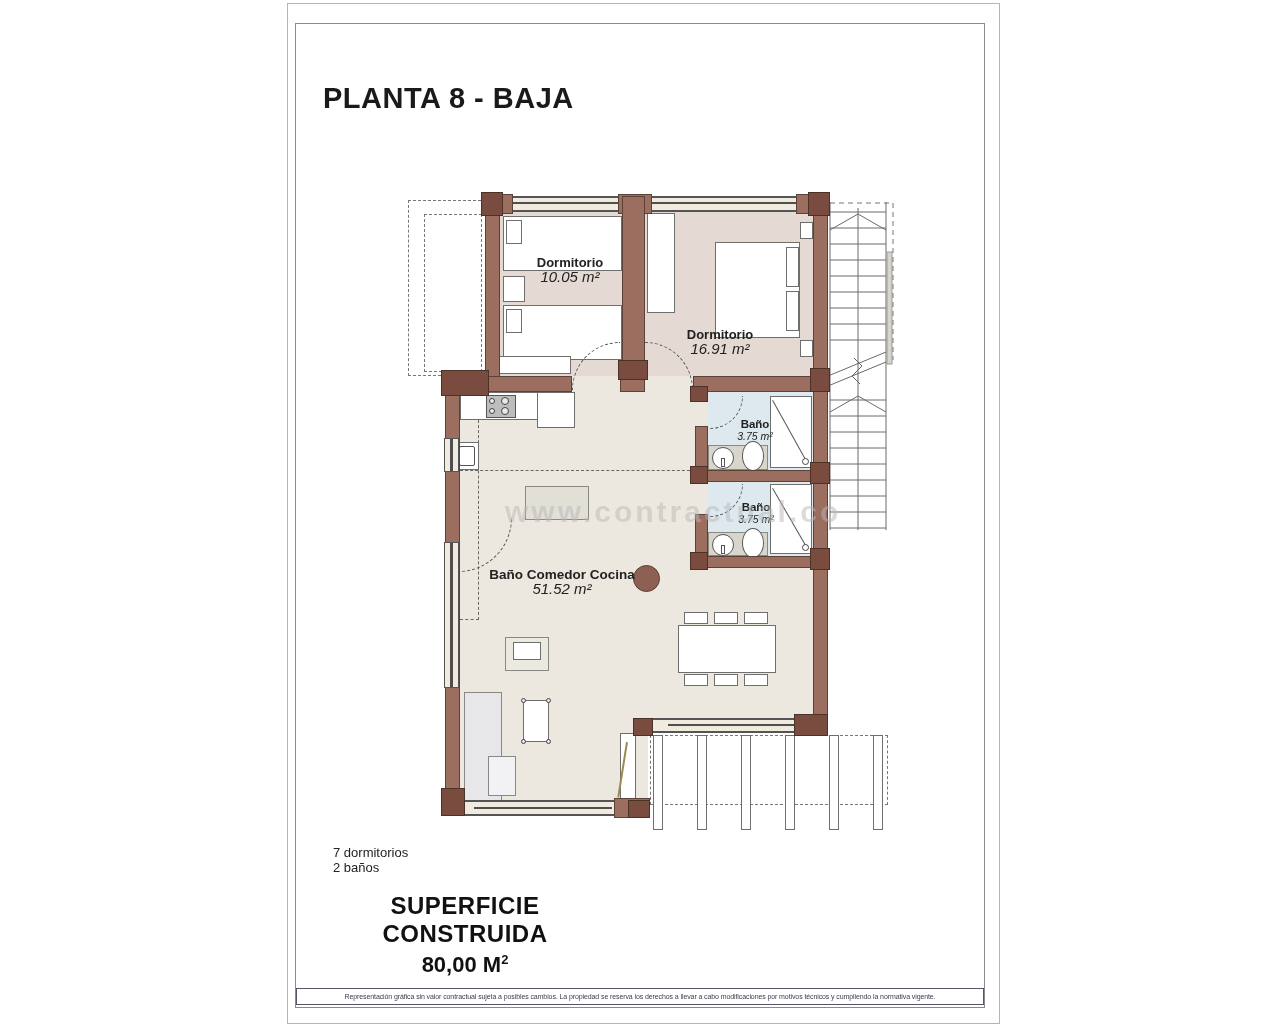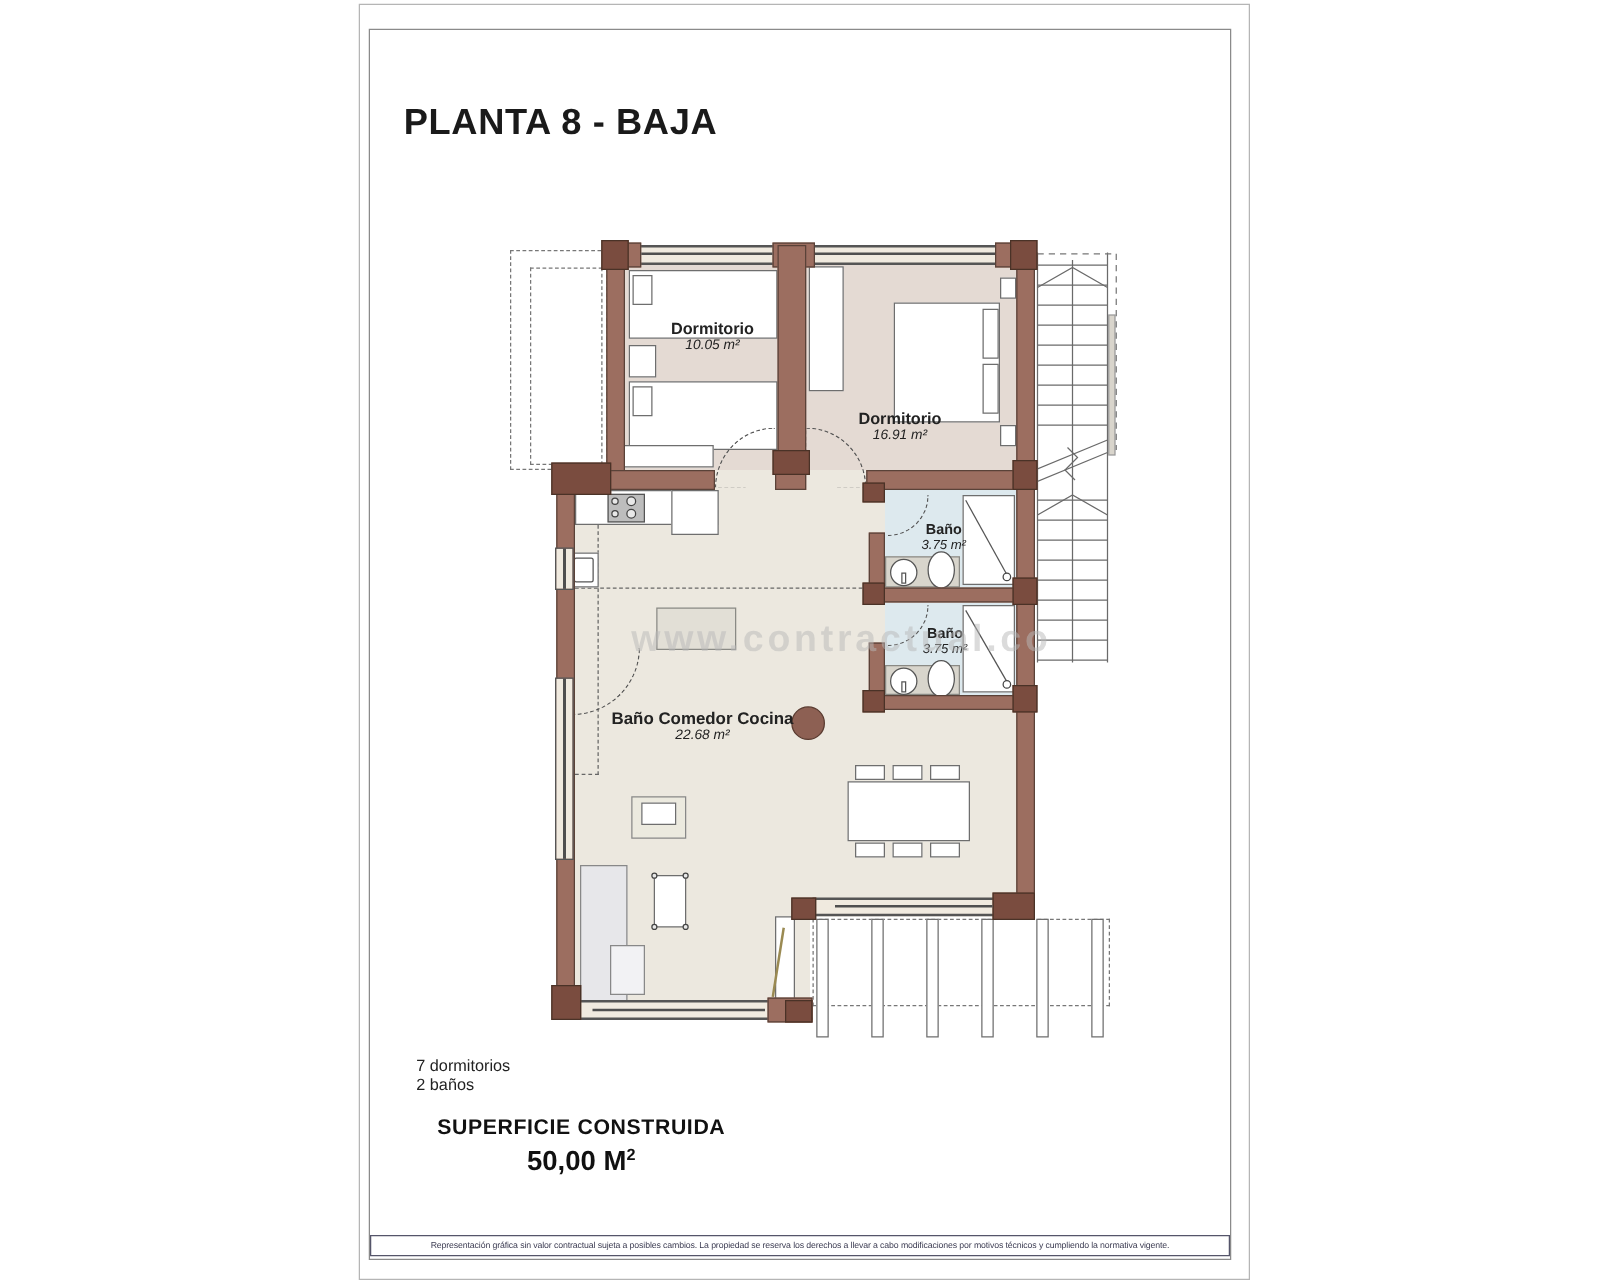--- a/index.html
+++ b/index.html
@@ -21,27 +21,27 @@
   .winline-h{position:absolute;background:var(--line);z-index:16;}
   .window-v{position:absolute;background:linear-gradient(90deg,var(--band) 0 40%,var(--line) 40% 60%,var(--band) 60% 100%);border:1px solid #555;z-index:16;}
   .furn{position:absolute;background:#fff;border:1px solid #6e6e6e;z-index:6;}
   .furn-gray{position:absolute;background:#e7e7ea;border:1px solid #888;z-index:6;}
   .furn-tan{position:absolute;background:#e2dfd6;border:1px solid #8a8a85;z-index:6;}
   .dash{position:absolute;z-index:5;}
   .arc{position:absolute;z-index:7;}
   .dot{position:absolute;border:1px solid #444;border-radius:50%;background:#e8e8e8;z-index:8;}
   .lbl{position:absolute;z-index:20;text-align:center;color:#222;}
   .lbl .nm{font-weight:bold;font-size:13px;line-height:14px;}
-  .lbl .ar{font-style:italic;font-size:11px;line-height:13px;}
+  .lbl .ar{font-style:italic;font-size:15px;line-height:13px;}
   .lbl-sm .nm{font-size:11.5px;line-height:12px;}
   .lbl-sm .ar{font-size:10.5px;line-height:12px;}
   .watermark{position:absolute;z-index:30;font-size:30px;letter-spacing:3px;color:var(--watermark);opacity:0.5;font-weight:bold;}
   .summary{font-size:13px;color:#222;line-height:15px;}
   .area-block{text-align:center;color:#111;}
-  .area-block .l1{font-size:17px;font-weight:bold;letter-spacing:0.5px;}
+  .area-block .l1{font-size:24px;font-weight:bold;letter-spacing:0.5px;}
   .area-block .l2{font-size:22px;font-weight:bold;margin-top:4px;}
   .footer-box{position:absolute;border:1px solid #55556a;z-index:25;display:flex;align-items:center;justify-content:center;background:#fff;}
   .footer-box span{font-size:7px;letter-spacing:-0.1px;color:var(--footer-text);white-space:nowrap;}
   .diag{position:absolute;background:#555;z-index:8;transform-origin:0 0;}
 </style>
 </head>
 <body>
 
 <div id="canvas">
 
@@ -235,30 +235,30 @@
   <div class="lbl lbl-sm" style="left:715px;top:418px;width:80px;">
     <div class="nm">Baño</div>
     <div class="ar">3.75 m²</div>
   </div>
   <div class="lbl lbl-sm" style="left:716px;top:501px;width:80px;">
     <div class="nm">Baño</div>
     <div class="ar">3.75 m²</div>
   </div>
   <div class="lbl" style="left:482px;top:568px;width:160px;">
     <div class="nm" style="font-size:13.5px;">Baño Comedor Cocina</div>
-    <div class="ar">22.68 m²</div>
+    <div class="ar">51.52 m²</div>
   </div>
 
   <div class="watermark" style="left:505px;top:495px;">www.contractual.co</div>
 
   <div class="abs summary" style="left:333px;top:845px;">7 dormitorios</div>
   <div class="abs summary" style="left:333px;top:860px;">2 baños</div>
 
   <div class="abs area-block" style="left:310px;top:892px;width:310px;">
     <div class="l1">SUPERFICIE CONSTRUIDA</div>
-    <div class="l2"><span>50,00 M</span><sup style="font-size:13px;">2</sup></div>
+    <div class="l2"><span>80,00 M</span><sup style="font-size:13px;">2</sup></div>
   </div>
 
   <div class="footer-box" style="left:296px;top:988px;width:688px;height:17px;">
     <span>Representación gráfica sin valor contractual sujeta a posibles cambios. La propiedad se reserva los derechos a llevar a cabo modificaciones por motivos técnicos y cumpliendo la normativa vigente.</span>
   </div>
 
 </div>
 
 </body></html>

